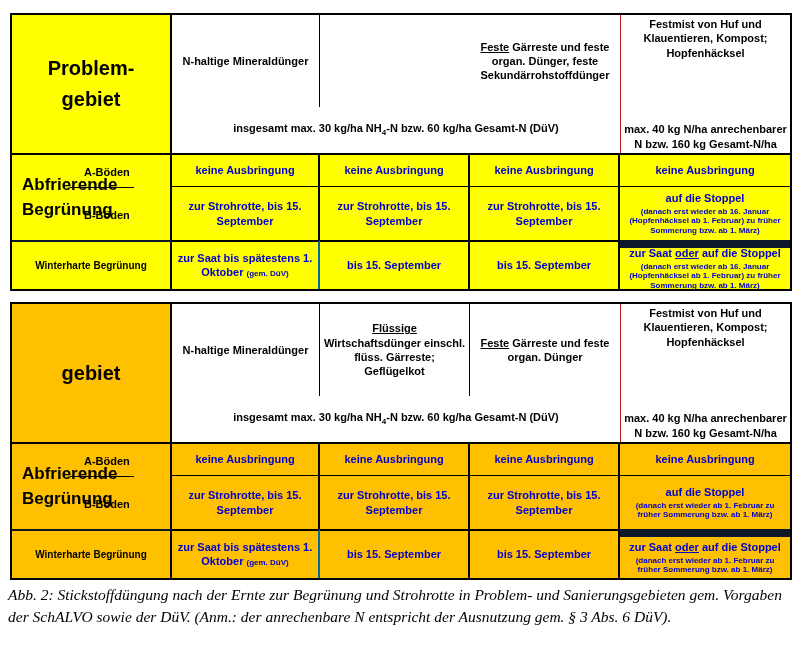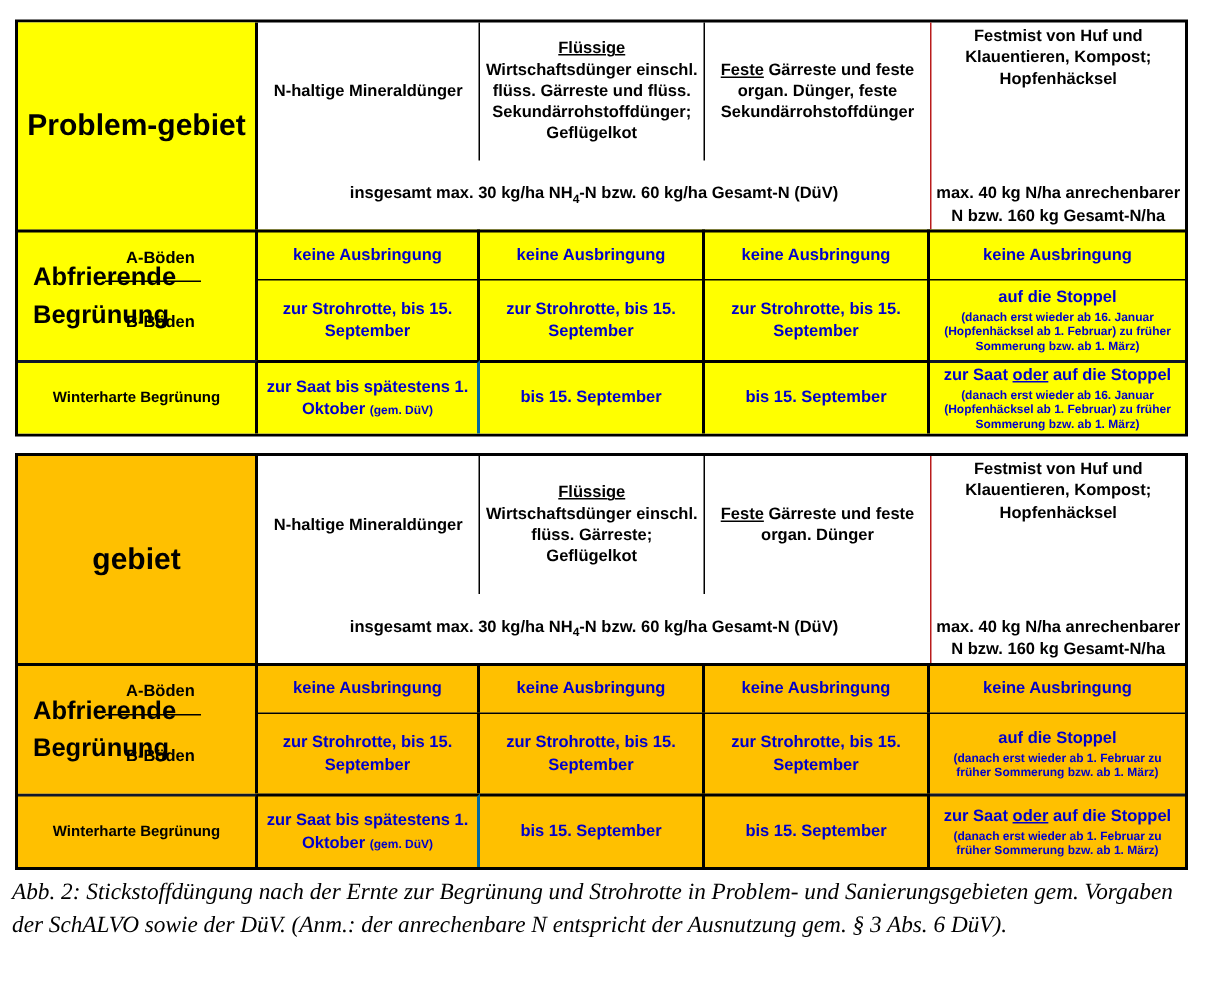--- a/index.html
+++ b/index.html
@@ -12,21 +12,21 @@
             grid-template-rows:92px 46px 33px 54px 49px;
             border:2px solid #000; background:#ffffff; }
   .t1 { top:13px; }
   .t2 { top:302px; }
 
   .cell { display:flex; align-items:center; justify-content:center;
           text-align:center; font-weight:bold; }
 
   
   .c-title { grid-area:1/1/3/2; border-right:2px solid #000;
-             flex-direction:row; font-size:20px; color:#000; line-height:1.55; }
+             flex-direction:column; font-size:20px; color:#000; line-height:1.55; }
   .bg-yellow { background:#FFFF00; }
   .bg-orange { background:#FFC000; }
   .c-h2 { grid-area:1/2/2/3; border-right:1px solid #000; }
   .c-h3 { grid-area:1/3/2/4; border-right:1px solid #000; }
   .c-h4 { grid-area:1/4/2/5; }
   .c-h5 { grid-area:1/5/3/6; border-left:1px solid #b91c1c;
           flex-direction:column; justify-content:space-between;
           padding:20px 3px 8px 3px; }
   .c-ins { grid-area:2/2/3/5; }
   .hdr { font-size:11px; color:#000; line-height:1.3; padding:2px 3px; }
@@ -61,40 +61,37 @@
   .ra5 { grid-area:3/5/4/6; border-top:2px solid #000; }
 
   .rb2 { grid-area:4/2/5/3; border-top:1px solid #000; border-right:2px solid #000; }
   .rb3 { grid-area:4/3/5/4; border-top:1px solid #000; border-right:2px solid #000; }
   .rb4 { grid-area:4/4/5/5; border-top:1px solid #000; border-right:2px solid #000; }
   .rb5 { grid-area:4/5/5/6; border-top:1px solid #000; }
 
   .rw2 { grid-area:5/2/6/3; border-top:2px solid #000; border-right:2px solid #0369a1; }
   .rw3 { grid-area:5/3/6/4; border-top:2px solid #000; border-right:2px solid #000; }
   .rw4 { grid-area:5/4/6/5; border-top:2px solid #000; border-right:2px solid #000; }
-  .rw5 { grid-area:5/5/6/6; border-top:2px solid #0f172a; }
+  .rw5 { grid-area:5/5/6/6; border-top:8px solid #0f172a; }
 
   .caption { position:absolute; left:8px; top:584px; width:790px;
              font-family:"Liberation Serif", serif; font-style:italic;
              font-size:15.5px; line-height:1.45; color:#000; }
 </style>
 </head>
 <body>
 
 <div class="ftable t1">
   <div class="cell c-title bg-yellow">
     <span>Problem-</span>
     <span>gebiet</span>
   </div>
   <div class="cell c-h2 hdr">
     <span>N-haltige Mineraldünger</span>
   </div>
-  <div class="cell c-h3 hdr">
-    <span><span class="u">Flüssige</span><span> Wirtschaftsdünger einschl. flüss. Gärreste und flüss. Sekundärrohstoffdünger; Geflügelkot</span></span>
-  </div>
   <div class="cell c-h4 hdr">
     <span><span class="u">Feste</span><span> Gärreste und feste organ. Dünger, feste Sekundärrohstoffdünger</span></span>
   </div>
   <div class="cell c-h5 hdr">
     <span>Festmist von Huf und Klauentieren, Kompost; Hopfenhäcksel</span>
     <span>max. 40 kg N/ha anrechenbarer N  bzw. 160 kg Gesamt-N/ha</span>
   </div>
   <div class="cell c-ins">
     <span class="ins-text"><span>insgesamt max. 30 kg/ha NH</span><sub>4</sub><span>-N bzw. 60 kg/ha Gesamt-N (DüV)</span></span>
   </div>

